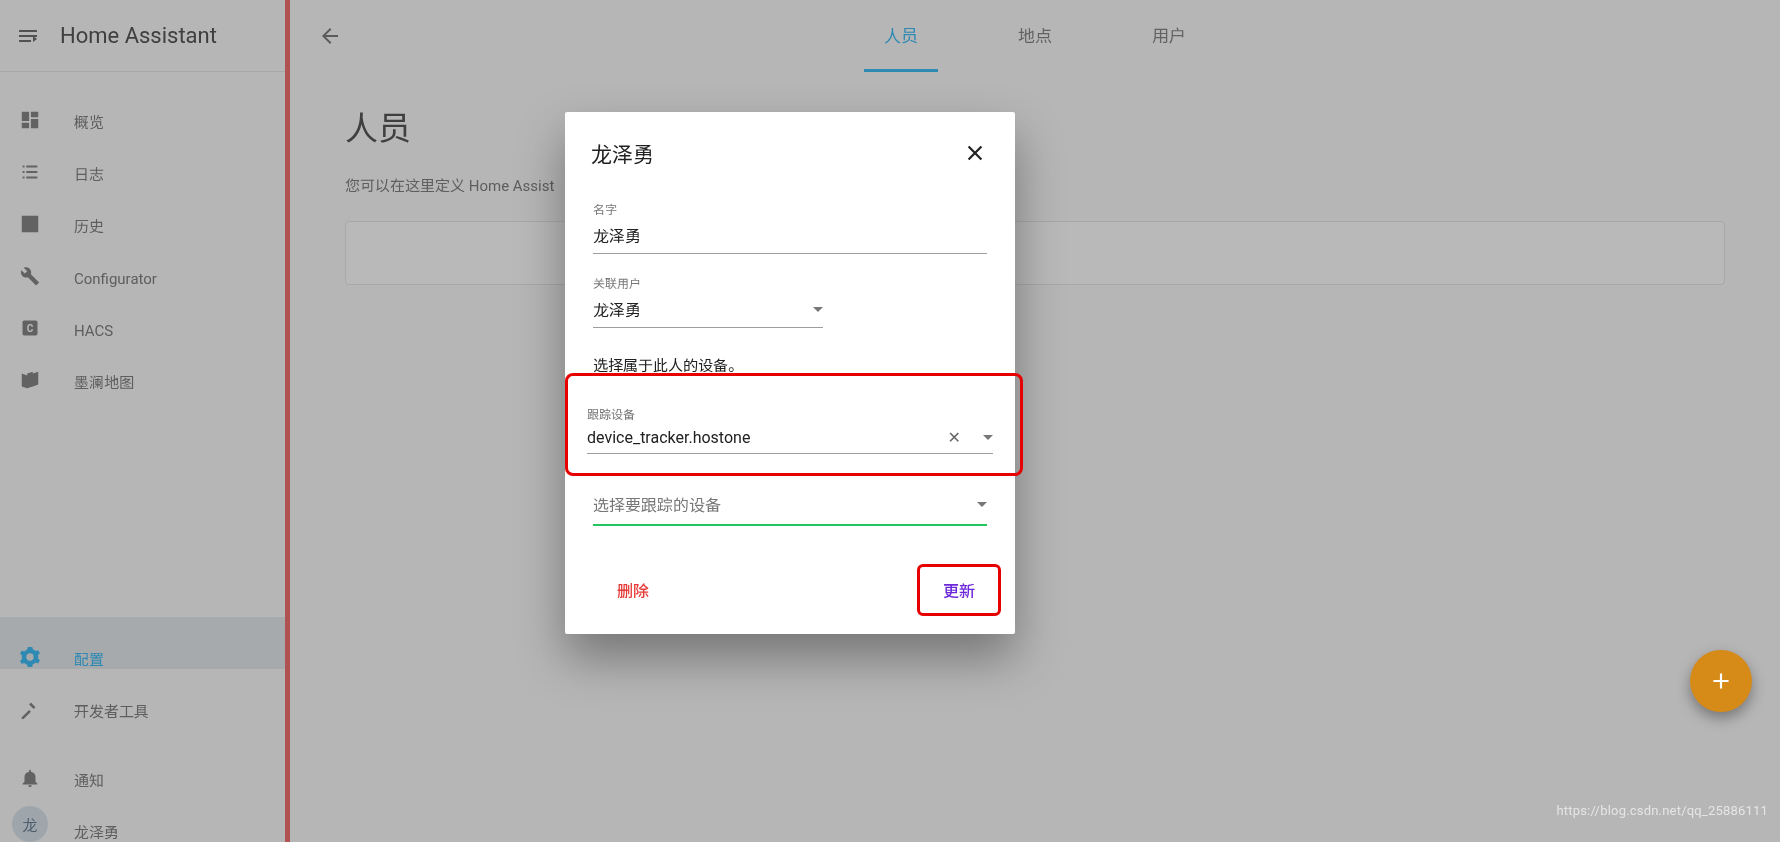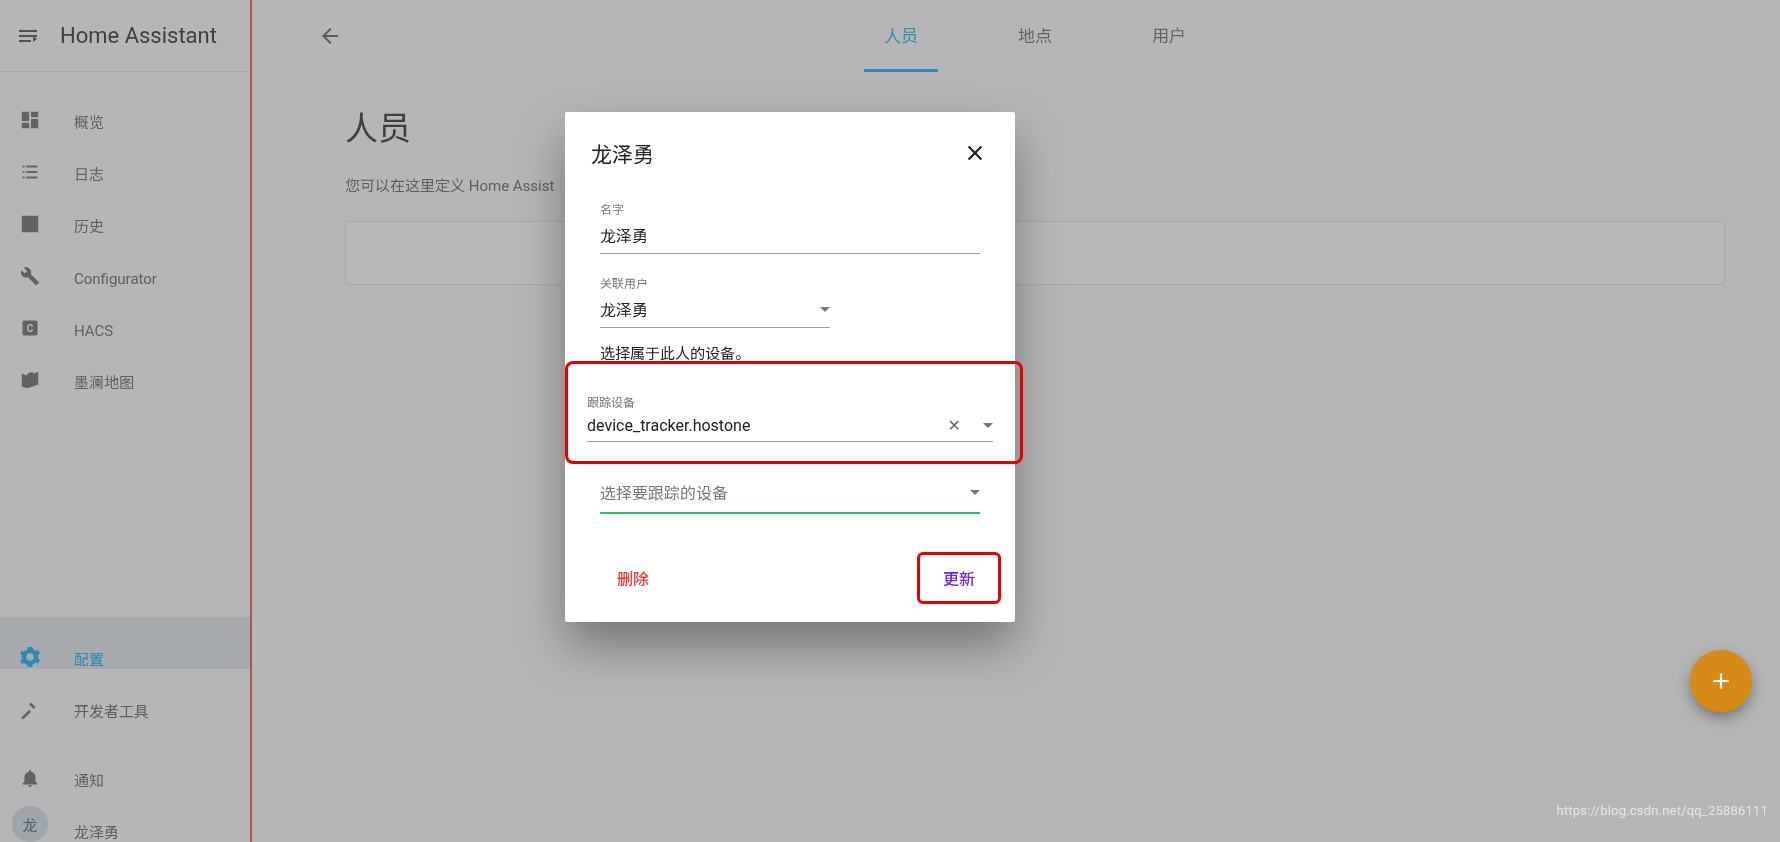--- a/index.html
+++ b/index.html
@@ -1,20 +1,20 @@
 <!DOCTYPE html>
 <html><head>
 <meta charset="utf-8">
 <style>
   * { box-sizing: border-box; margin:0; padding:0; font-family: "Roboto","Noto Sans SC","Helvetica Neue",Arial,sans-serif; }
   html,body { width:100%; height:100%; }
   body { width:1780px; height:842px; background:#fafafa; color:#212121; overflow:hidden; position:relative; }
 
   
-  .sidebar { position:absolute; left:0; top:0; width:252px; height:100%; background:#fafafa; border-right:2px solid #ef4444; display:flex; flex-direction:column; }
+  .sidebar { position:absolute; left:0; top:0; width:290px; height:100%; background:#fafafa; border-right:5px solid #ef4444; display:flex; flex-direction:column; }
   .sb-header { height:72px; display:flex; align-items:center; padding:0 16px; border-bottom:1px solid #e0e0e0; gap:20px; }
   .menu-toggle { width:24px; height:24px; display:inline-flex; align-items:center; justify-content:center; color:#424242; cursor:pointer; }
   .sb-title { font-size:22px; color:#212121; }
   .sb-section { padding-top:8px; }
   .sb-item { height:52px; display:flex; align-items:flex-end; padding:0 18px; gap:32px; color:#595959; font-size:15px; cursor:pointer; }
   .sb-item .icon { width:24px; height:24px; display:inline-flex; align-items:center; justify-content:center; color:#616161; }
   .sb-item.selected { background:#dfe3e8; color:#03a9f4; }
   .sb-item.selected .icon { color:#03a9f4; }
   .sb-spacer { flex:1 1 auto; }
   .sb-divider { height:1px; margin:8px 0; }
@@ -35,29 +35,29 @@
   .person-card { height:64px; border:1px solid #e0e0e0; border-radius:4px; background:#fff; }
 
   
   .scrim { position:absolute; inset:0; background:rgba(100,100,100,0.45); }
 
   
   .dialog { position:absolute; width:450px; left:565px; top:112px; background:#fff; border-radius:2px; box-shadow:0 24px 48px rgba(0,0,0,0.35); display:flex; flex-direction:column; padding-bottom:0; }
   .dlg-header { display:flex; align-items:center; justify-content:space-between; padding:26px 26px 12px 26px; }
   .dlg-title { font-size:21px; color:#212121; }
   .close-x { width:28px; height:28px; display:inline-flex; align-items:center; justify-content:center; color:#212121; cursor:pointer; }
-  .dlg-body { padding:0 35px; }
+  .dlg-body { padding:0 28px; }
   .field { margin-top:20px; position:relative; }
   .field-label { font-size:12px; color:#777; margin-bottom:2px; }
   .field-underline { border-bottom:1px solid #9e9e9e; padding:4px 0 6px 0; display:flex; align-items:center; }
   .field-value { flex:1; font-size:16px; color:#212121; }
   .tri-down { width:0; height:0; border-left:5px solid transparent; border-right:5px solid transparent; border-top:5px solid #777; margin-left:8px; }
   .clear-x { color:#666; font-size:16px; margin-right:14px; cursor:pointer; line-height:1; }
   .linked-user { width:230px; }
-  .body-text { font-size:15px; color:#212121; margin-top:14px; }
+  .body-text { font-size:15px; color:#212121; margin-top:26px; }
   .highlight-red { position:relative; padding:14px 22px 18px 22px; }
   .highlight-red::after { content:""; position:absolute; left:0px; right:-8px; top:-2px; bottom:-4px; border:3px solid #e60000; border-radius:8px; pointer-events:none; }
   .select-line { margin-top:20px; border-bottom:2px solid #22c55e; padding:0 0 8px 0; display:flex; align-items:center; }
   .placeholder { color:#777; font-size:16px; flex:1; }
   .dlg-actions { display:flex; justify-content:space-between; padding:14px 16px 20px 30px; margin-top:26px; }
   .btn { font-size:16px; font-weight:500; padding:10px 22px; cursor:pointer; border:none; background:transparent; }
   .btn-delete { color:#e53935; }
   .btn-update-wrap { position:relative; padding:2px; }
   .btn-update-wrap::after { content:""; position:absolute; inset:-2px; border:3px solid #e60000; border-radius:6px; pointer-events:none; }
   .btn-update { color:#6d28d9; }

